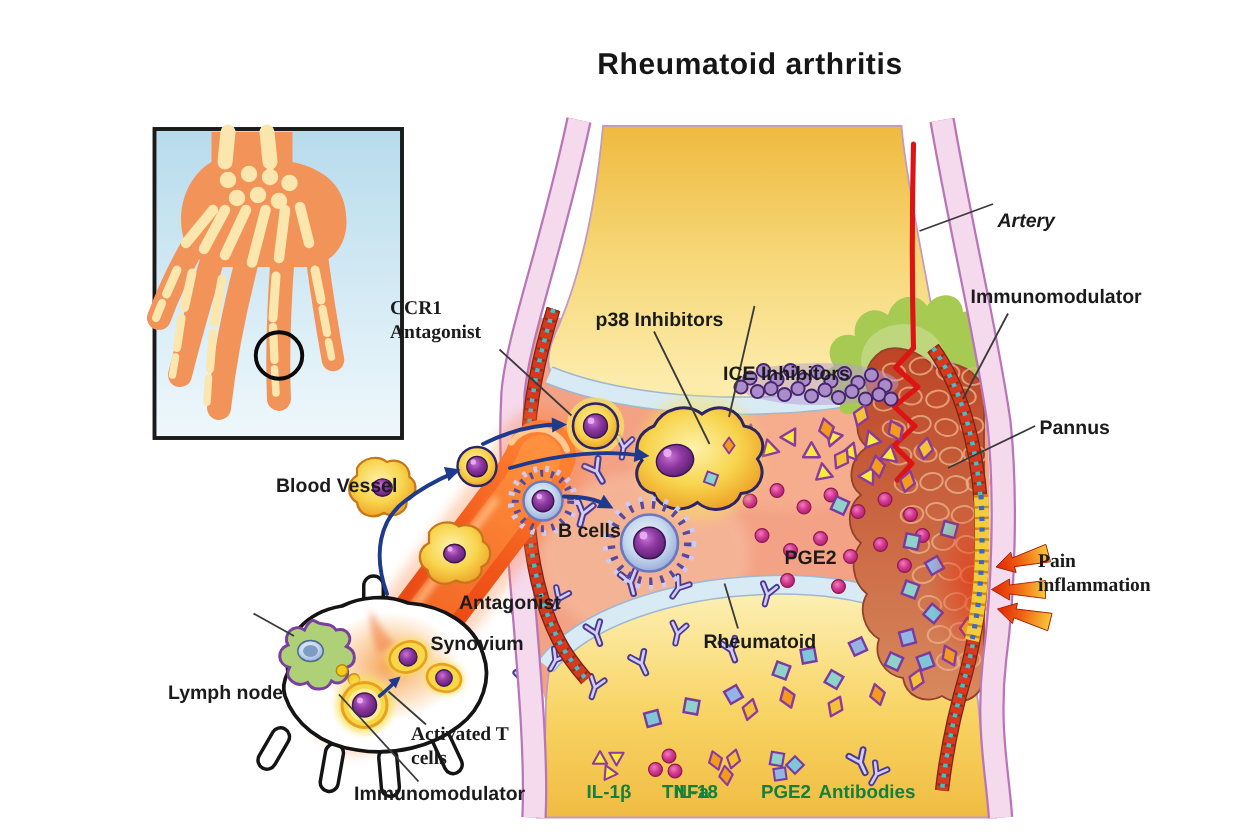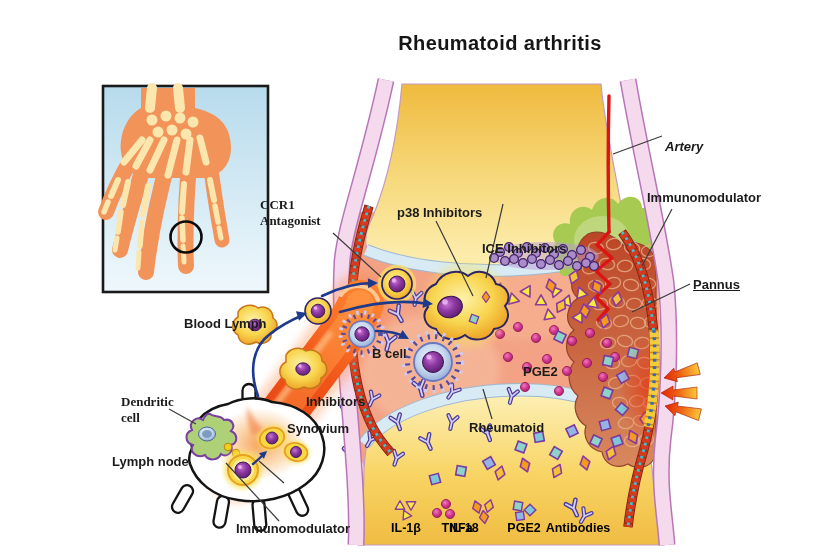--- a/index.html
+++ b/index.html
@@ -2,21 +2,21 @@
 <html><head>
 <meta charset="utf-8">
 <style>
   html,body{margin:0;padding:0;background:#fff;}
   #canvas{position:relative;width:840px;height:560px;background:#ffffff;overflow:hidden;
           font-family:"Liberation Sans",sans-serif;border-radius:31px;}
   #art{position:absolute;left:0;top:0;}
   .lbl{position:absolute;font:700 13px/1.22 "Liberation Sans",sans-serif;color:#1b1b1b;white-space:normal;}
   .ctr{text-align:left;font-family:Liberation Serif, serif;}
   .title{position:absolute;font:700 20px/1.1 "Liberation Sans",sans-serif;color:#161616;letter-spacing:.4px;text-align:center;}
-  .lg{position:absolute;font:700 12.5px/1.1 "Liberation Sans",sans-serif;color:#000000;transform:translateX(-50%);}
+  .lg{position:absolute;font:700 12.5px/1.1 "Liberation Sans",sans-serif;color:#15803d;transform:translateX(-50%);}
 </style>
 </head>
 <body>
 
 <div id="canvas">
 
 <svg id="art" width="840" height="560" viewBox="0 0 840 560">
 <defs>
   <linearGradient id="ib" x1="0" y1="0" x2="0" y2="1">
           <stop offset="0" stop-color="#b7dbec"></stop>
@@ -522,33 +522,34 @@
   <g transform="translate(578,510)">
     <use href="#aby" transform="translate(-5,-3) rotate(-25)"></use>
           <use href="#aby" transform="translate(7,5) rotate(30) scale(0.9)"></use>
   </g>
 </g>
 </svg>
 
 <div class="title" style="left:340px;top:32px;width:320px;">Rheumatoid arthritis</div>
 
 <div class="lbl ctr" style="left:260px;top:197px;width:90px;">CCR1 Antagonist</div>
-<div class="lbl" style="left:184px;top:316px;">Blood Lymph</div>
+<div class="lbl" style="left:184px;top:316px;">Blood Vessel</div>
 <div class="lbl" style="left:665px;top:139px;font-style:italic;">Artery</div>
 <div class="lbl" style="left:647px;top:190px;">Immunomodulator</div>
-<div class="lbl" style="left:693px;top:277px;text-decoration:underline;">Pannus</div>
+<div class="lbl" style="left:693px;top:277px;">Pannus</div>
+<div class="lbl ctr" style="left:692px;top:366px;width:90px;">Pain inflammation</div>
 <div class="lbl" style="left:397px;top:205px;">p38 Inhibitors</div>
 <div class="lbl" style="left:482px;top:202px;margin-top:39px;">ICE Inhibitors</div>
-<div class="lbl" style="left:372px;top:346px;">B cell</div>
+<div class="lbl" style="left:372px;top:346px;">B cells</div>
 <div class="lbl" style="left:523px;top:364px;">PGE2</div>
-<div class="lbl" style="left:306px;top:394px;">Inhibitors</div>
+<div class="lbl" style="left:306px;top:394px;">Antagonist</div>
 <div class="lbl" style="left:287px;top:421px;">Synovium</div>
 <div class="lbl" style="left:469px;top:420px;">Rheumatoid</div>
-<div class="lbl ctr" style="left:121px;top:394px;width:70px;">Dendritic cell</div>
 <div class="lbl" style="left:112px;top:454px;">Lymph node</div>
+<div class="lbl ctr" style="left:274px;top:481px;width:84px;">Activated T cells</div>
 <div class="lbl" style="left:236px;top:521px;">Immunomodulator</div>
 
 <div class="lg" style="left:406px;top:522px;">IL-1β</div>
 <div class="lg" style="left:464px;top:522px;">IL-18</div>
 <div class="lg" style="left:457px;top:522px;">TNFa</div>
 <div class="lg" style="left:524px;top:522px;">PGE2</div>
 <div class="lg" style="left:578px;top:522px;">Antibodies</div>
 
 </div>
 

